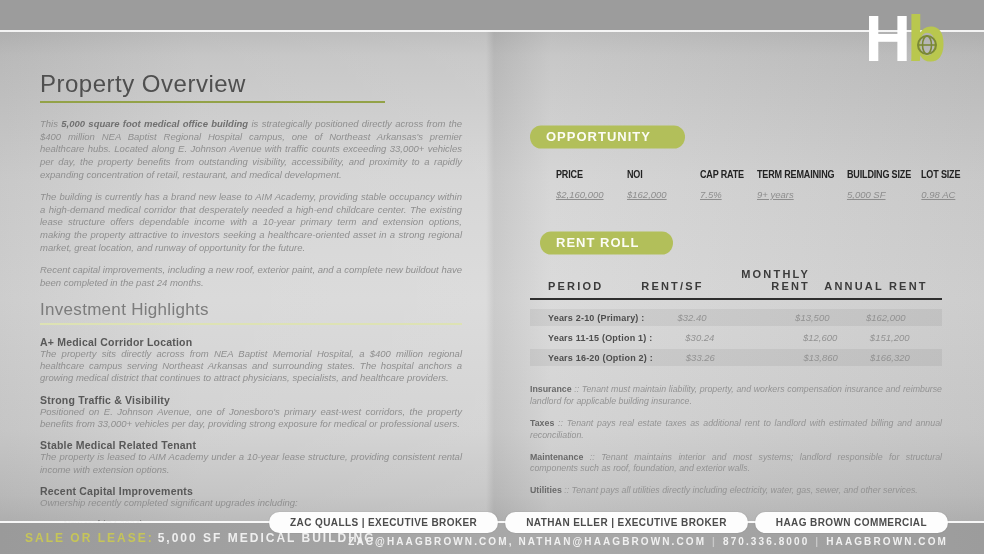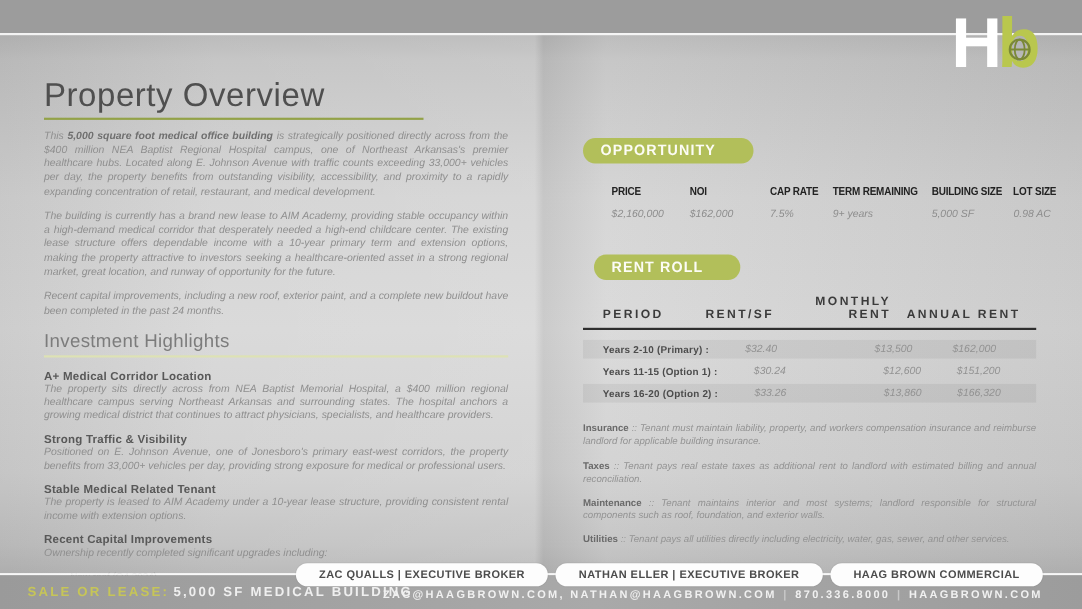--- a/index.html
+++ b/index.html
@@ -23,21 +23,21 @@
   .logo-mark { position:relative; display:flex; align-items:flex-end; }
   .logo-h { font-size:64px; font-weight:bold; color:#ffffff; line-height:70px; letter-spacing:-2px; }
   .logo-b { position:relative; font-size:64px; font-weight:bold; color:#b9c74e; line-height:70px; margin-left:-2px; }
   .globe { position:absolute; left:9px; top:30px; }
   .logo-text { margin-left:12px; padding-top:10px; }
   .logo-name { font-size:24px; font-weight:300; color:#f5f5f5; letter-spacing:0.5px; }
   .logo-sub { font-size:8px; color:#dcdcdc; letter-spacing:5px; margin-top:2px; }
   .logo-tag { font-size:5px; color:#cfcfcf; letter-spacing:1.2px; margin-top:3px; text-align:center; }
   
   .title-wrap { position:absolute; top:70px; left:40px; z-index:2; }
-  .page-title { font-size:30px; font-weight:300; color:#4f4f4f; letter-spacing:0.5px; }
+  .page-title { font-size:24px; font-weight:300; color:#4f4f4f; letter-spacing:0.5px; }
   .title-rule { width:345px; height:2px; background:#93a248; margin-top:3px; }
   
   .left-col { position:absolute; top:118px; left:40px; width:422px; z-index:2; }
   .para { font-size:9.5px; line-height:1.33; color:#8f8f8f; font-style:italic; text-align:justify; margin-bottom:10px; }
   .para b { color:#6f6f6f; }
   .ih-head { font-size:17px; font-weight:400; color:#7c7c7c; letter-spacing:0.3px; margin-top:10px; }
   .ih-rule { width:100%; height:2px; background:#dde2b4; margin:3px 0 11px 0; }
   .hl { margin-bottom:9px; }
   .hl-title { font-size:10.5px; font-weight:bold; color:#585858; letter-spacing:0.2px; }
   .hl-body { font-size:9.5px; line-height:1.3; color:#8f8f8f; font-style:italic; text-align:justify; }
@@ -46,21 +46,21 @@
   .bullets li::before { content:"•"; color:#8a8a8a; margin-right:7px; font-size:8px; }
   
   .right-col { position:absolute; top:126px; left:530px; width:412px; z-index:2; }
   .pill-badge {
     display:inline-block; background:#b2bf5a; color:#fcfcf5; font-weight:bold;
     font-size:13px; letter-spacing:1px; padding:3px 34px 4px 16px; border-radius:12px;
     transform:scaleY(1.05);
   }
   .stats { display:flex; margin-top:16px; padding-left:26px; }
   .stat-label { display:inline-block; font-size:10.5px; font-weight:bold; color:#222222; letter-spacing:-0.2px; transform:scaleX(0.86); transform-origin:left; white-space:nowrap; }
-  .stat-value { margin-top:7px; font-size:9.5px; color:#8d8d8d; font-style:italic; }
+  .stat-value { margin-top:7px; font-size:9.5px; color:#8d8d8d; font-style:italic;text-decoration:underline; }
   .rr-badge-wrap { margin-top:32px;padding-left:10px; }
   .rent-table { margin-top:14px; width:100%; }
   .rt-head { display:flex; align-items:flex-end; }
   .rt-h { font-size:11px; font-weight:bold; color:#3b3b3b; letter-spacing:2.2px; }
   .rt-rule { width:100%; height:2px; background:#2e2e2e; margin-top:6px; }
   .rt-body { margin-top:9px; }
   .rt-row { display:flex; align-items:center; height:17px; margin-bottom:3px; }
   .rt-row.shaded { background:rgba(0,0,0,0.055); }
   .c1 { flex:0 0 95px; text-align:left; padding-left:18px; white-space:nowrap; }
   .c2 { flex:0 0 95px; text-align:center; }

